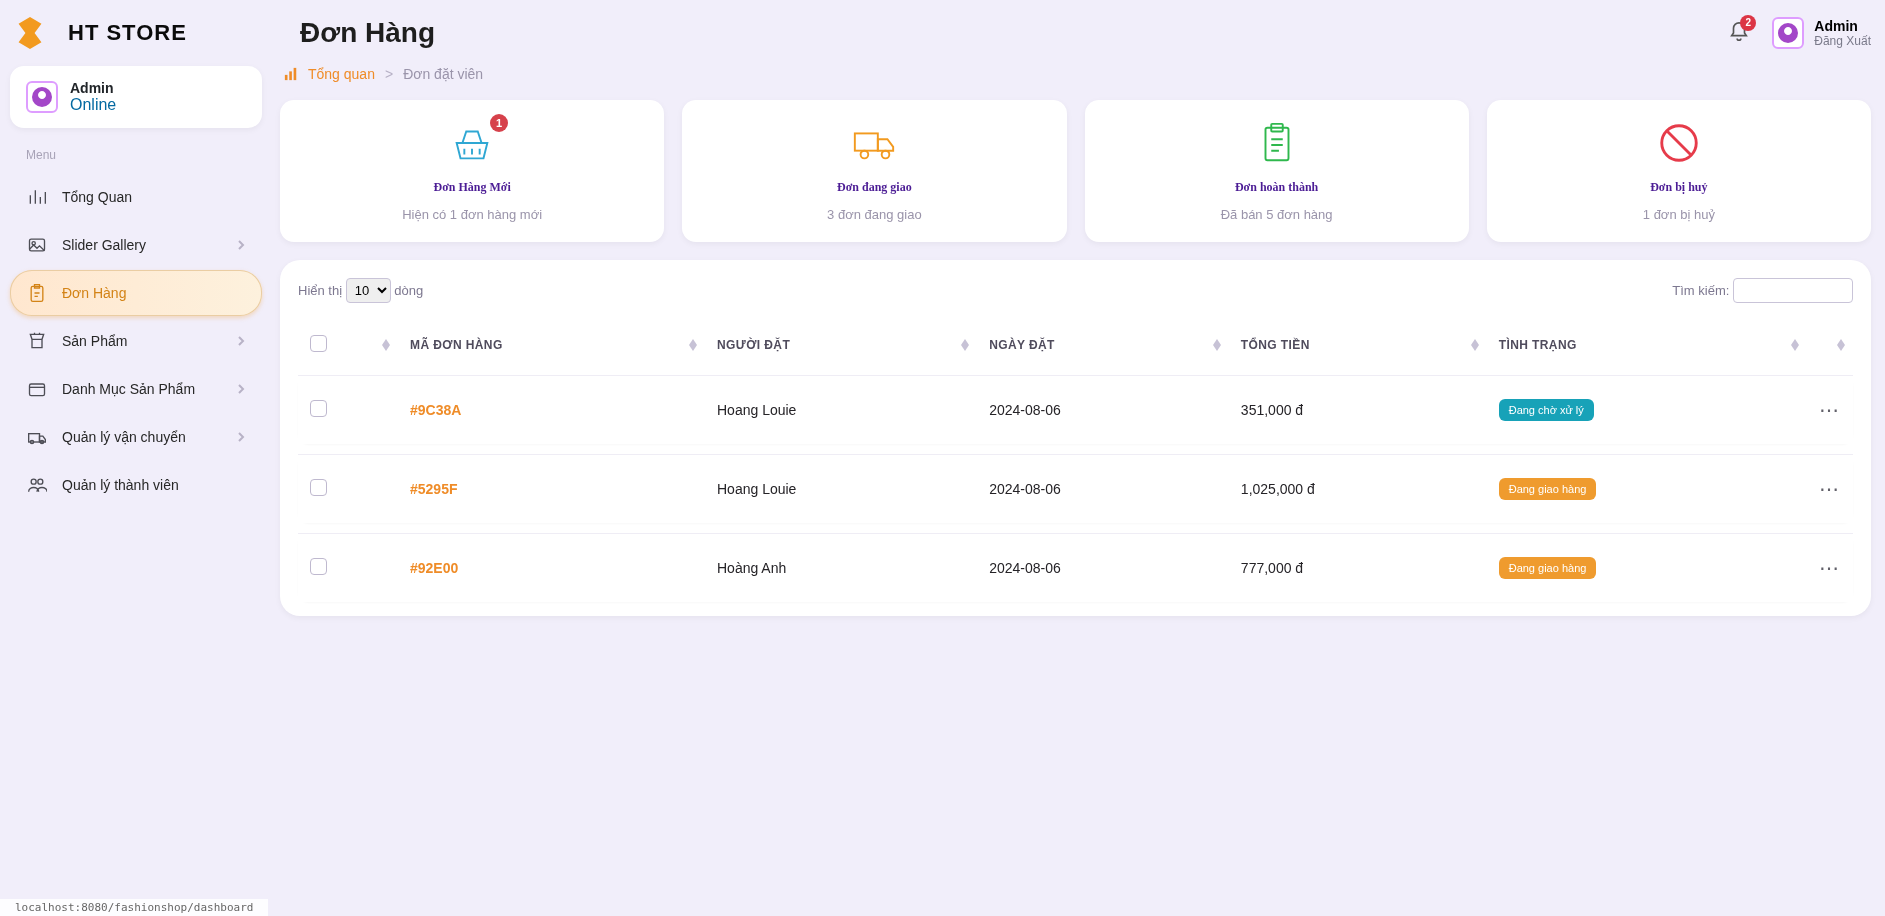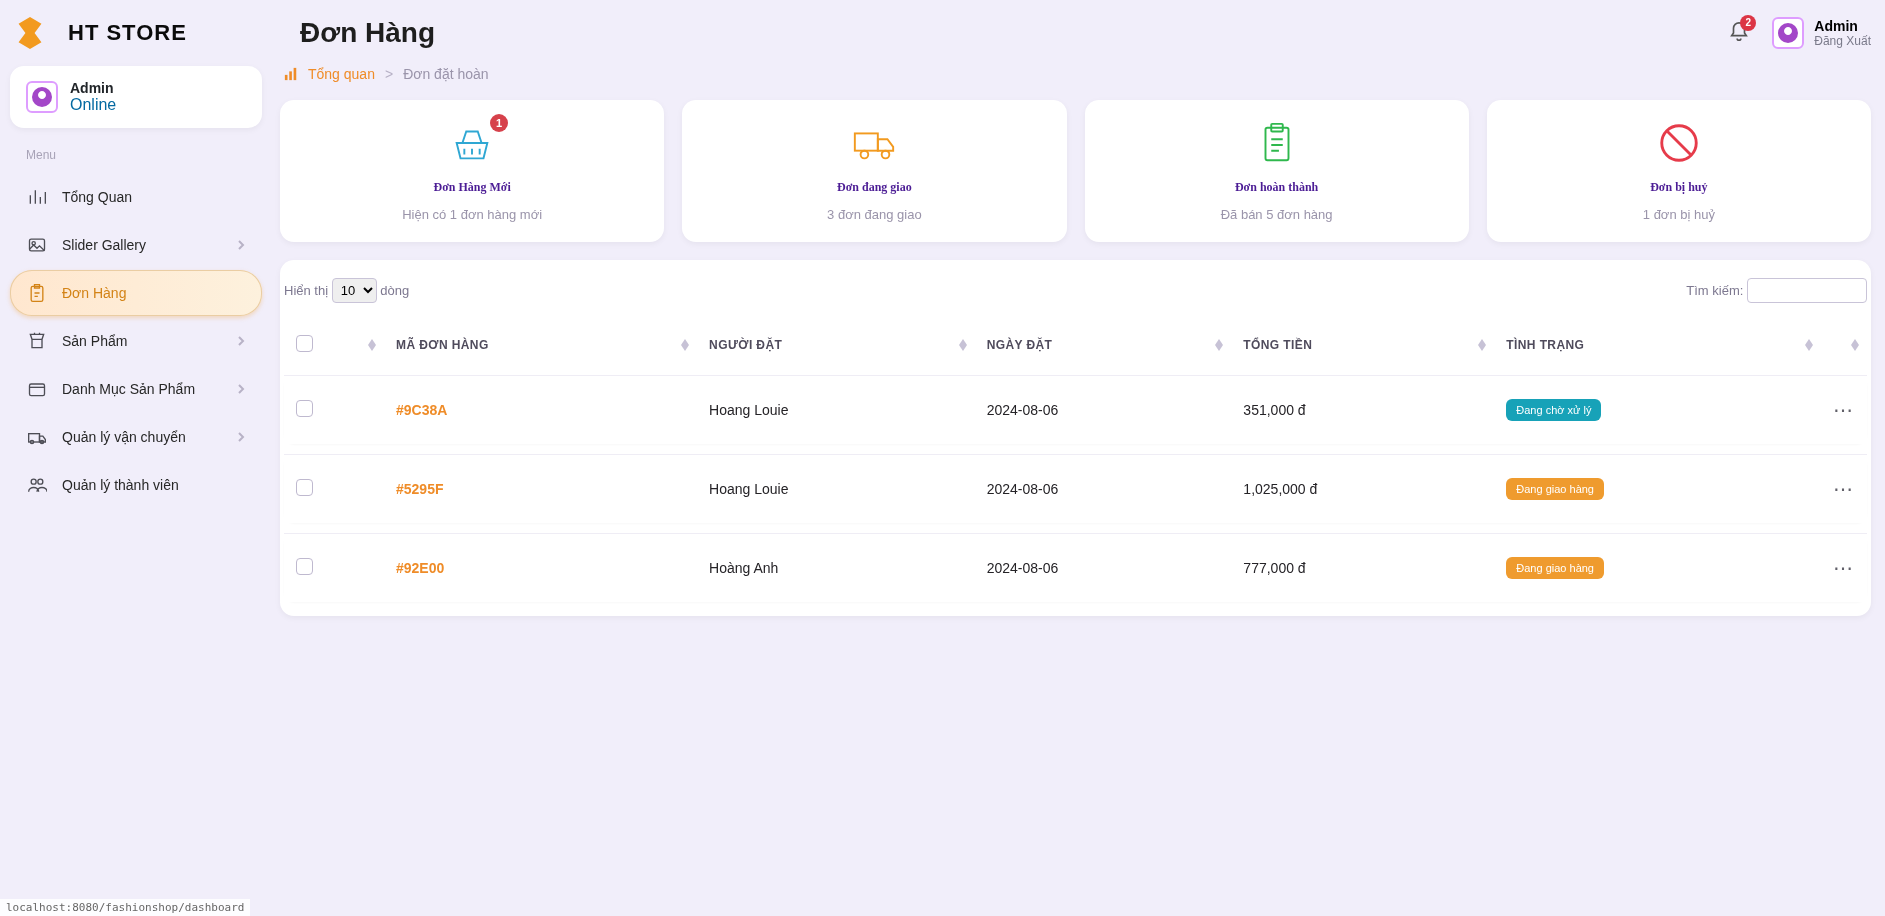--- a/index.html
+++ b/index.html
@@ -47,40 +47,40 @@
 
 .cards { display:grid; grid-template-columns:repeat(4,1fr); gap:18px; margin-bottom:18px;}
 .card { background:#fff; border-radius:14px; box-shadow:0 2px 6px rgba(0,0,0,.05); padding:20px 16px; text-align:center; position:relative; cursor:pointer;}
 .card .card-ico { display:flex; justify-content:center; margin-bottom:14px; position:relative; }
 .card .card-ico svg { width:46px; height:46px; }
 .card .ic-badge { position:absolute; top:-6px; left:50%; margin-left:18px; background:#d6414b; color:#fff; width:18px; height:18px; border-radius:50%; font-size:11px; font-weight:700; display:flex; align-items:center; justify-content:center;}
 .card h3 { font-size:12px; margin-bottom:12px; font-weight:600; color:#4c1d95;font-family:Liberation Serif, serif;}
 .card .sub { color:#9a94aa; font-size:13px;}
 
 
-.panel { background:#fff; border-radius:14px; box-shadow:0 2px 6px rgba(0,0,0,.05); padding:18px 4px 4px; }
+.panel { background:#fff; border-radius:20px; box-shadow:0 2px 6px rgba(0,0,0,.05); padding:18px 18px 4px; }
 .panel-top { display:flex; justify-content:space-between; align-items:center; color:#7d7890; font-size:13px; margin-bottom:12px; }
 .panel-top select { border:1px solid #c9c4d8; border-radius:4px; padding:3px 4px; font-size:13px; }
 .panel-top input[type=text]{ border:1px solid #c9c4d8; border-radius:4px; padding:4px 6px; font-size:13px; width:120px; }
 
 table.grid { width:100%; border-collapse:separate; border-spacing:0 10px; }
 .grid thead th { text-align:left; font-size:12px; letter-spacing:.4px; color:#4f4b5c; font-weight:700; padding:10px 12px; text-transform:uppercase; position:relative;}
 .grid thead th .sort { position:absolute; right:8px; top:50%; transform:translateY(-50%); display:flex; flex-direction:column; gap:0; }
 .grid thead th .sort svg { width:8px; height:6px; fill:#c7c2d6; }
 .grid tbody tr { background:#fff; border-radius:10px; }
 .grid tbody td { padding:22px 12px; border-top:1px solid #efedf5; font-size:14px; color:#252327;}
 .grid tbody tr.row { box-shadow:0 1px 2px rgba(0,0,0,.03); }
 .oid { color:#ef8c28; font-weight:600; }
 input.chk { width:17px; height:17px; border:1.5px solid #bfb9cf; border-radius:4px; appearance:none; cursor:pointer;}
 .status-pill { display:inline-block; padding:5px 10px; border-radius:6px; font-size:11px; color:#fff; font-weight:500;}
 .status-wait { background:#17a2b8;}
 .status-ship { background:#ef9b2e;}
 .dots { letter-spacing:2px; font-size:20px; color:#616069; cursor:pointer; }
 
-.status-strip { position:fixed; bottom:0; left:0; background:rgba(255,255,255,.85); font-size:11px; color:#666; padding:2px 6px; font-family:monospace;}
+.status-strip { position:fixed; bottom:0; left:0; background:rgba(255,255,255,.85); font-size:11px; color:#666; padding:2px 15px; font-family:monospace;}
 </style>
 </head>
 <body>
 
 <div class="topbar">
   <div class="brand">
     <svg class="blaze" viewBox="0 0 24 28">
         <path d="M12 0 L22 6 L16 14 L22 22 L12 28 L2 22 L8 14 L2 6 Z" fill="#f29a1f"></path>
       </svg>
     <span class="brand-name">HT STORE</span>
@@ -206,21 +206,21 @@
 
   <main class="content">
     <div class="crumbs">
       <svg width="14" height="14" viewBox="0 0 16 16" fill="#ef8c28">
           <rect x="1" y="9" width="3" height="6"></rect>
           <rect x="6" y="5" width="3" height="10"></rect>
           <rect x="11" y="1" width="3" height="14"></rect>
         </svg>
       <a href="#">Tổng quan</a>
       <span class="sep">&gt;</span>
-      <span>Đơn đặt hoàn</span>
+      <span>Đơn đặt viên</span>
     </div>
 
     <div class="cards">
       <div class="card">
         <div class="card-ico">
           <svg viewBox="0 0 48 48" fill="none" stroke="#2fa7d3" stroke-width="2">
               <path d="M8 24h32l-4 16H12z"></path>
               <path d="M14 24l4-12h12l4 12"></path>
               <path d="M16 30v6M24 30v6M32 30v6"></path>
             </svg>

